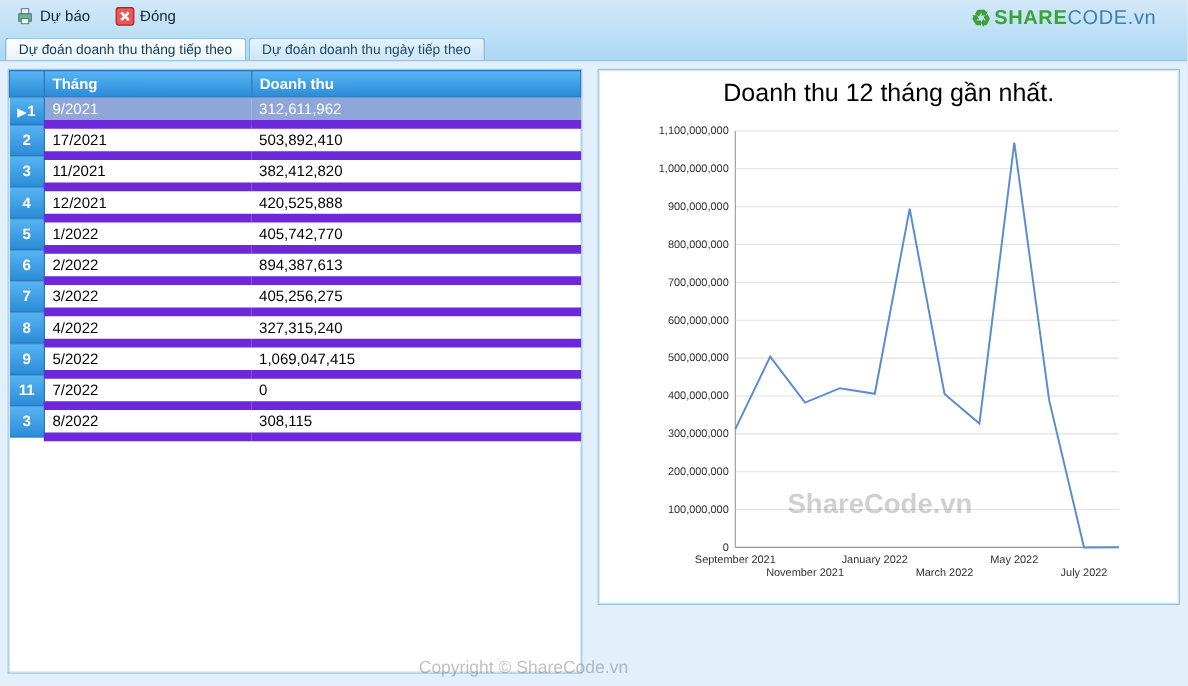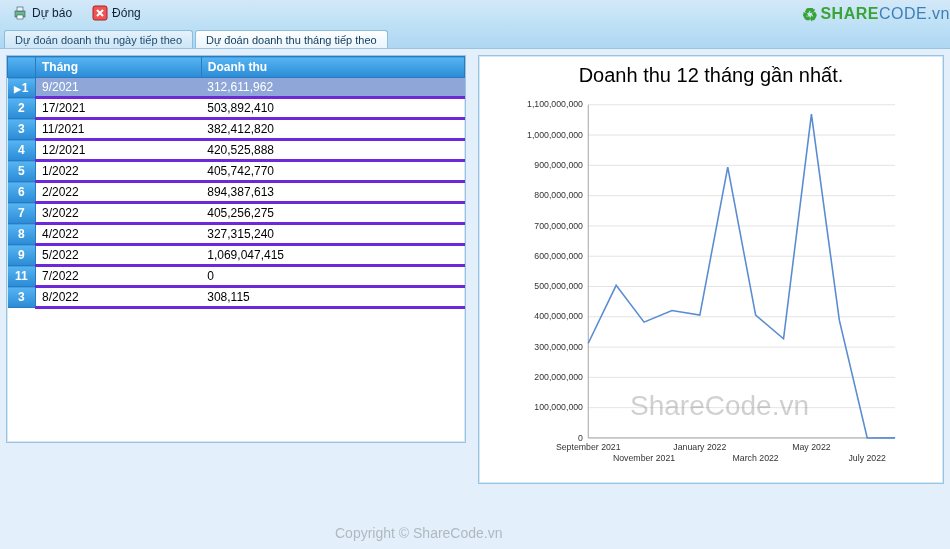--- a/index.html
+++ b/index.html
@@ -59,37 +59,37 @@
     height: calc(549px - 48px);
     background: #e3f0fb;
     border-top: 1px solid #9bc3e0;
   }
   .pane {
     margin: 6px;
     background: #fff;
     border: 1px solid #9bc3e0;
     box-shadow: inset 0 0 0 1px #d4e9f8;
   }
-  .left-pane { width: 460px; height: 388px; overflow: hidden; }
+  .left-pane { width: 460px; height: 484px; overflow: hidden; }
   .right-pane { flex: 1; height: 429px; position: relative; }
 
   table.grid { width: 100%; border-collapse: collapse; font-size: 12px; }
   table.grid thead th {
     background: linear-gradient(to bottom, #57b4f2 0%, #2a8bd6 100%);
     color: #ffffff;
     font-weight: bold;
     text-align: left;
     padding: 3px 6px;
     border: 1px solid #2a7abf;
     font-size: 12px;
   }
   table.grid thead th.rownum-head { width: 28px; text-align: center; }
   table.grid tbody td {
     padding: 2px 6px;
-    border-bottom: 3px solid #6d28d9;
+    border-bottom: 7px solid #6d28d9;
   }
   table.grid tbody tr td.rownum {
     background: linear-gradient(to bottom, #57b4f2 0%, #2a8bd6 100%);
     color: #fff;
     font-weight: bold;
     text-align: center;
     width: 28px;
     border-right: 1px solid #2a7abf;
     border-bottom: 1px solid #2a7abf;
   }
@@ -110,37 +110,37 @@
     top: 40px; left: 10px; right: 10px; bottom: 10px;
   }
   .chart-area svg { width: 100%; height: 100%; }
   .grid-line { stroke: #e0e0e0; stroke-width: 1; }
   .data-line { stroke: #5a8cd1; stroke-width: 1.8; fill: none; }
 
   .watermark1 {
     position: absolute;
     top: 390px;
     left: 630px;
-    font-size: 28px;
+    font-size: 22px;
     color: rgba(120,120,120,0.35);
     pointer-events: none;
-    font-weight: 400;
+    font-weight: 700;
   }
   .watermark2 {
     position: absolute;
     bottom: 8px;
     left: 335px;
     font-size: 14px;
     color: rgba(100,100,100,0.4);
     pointer-events: none;
   }
   .logo {
     position: absolute;
     top: 4px;
-    right: 0;
+    right: 25px;
     font-size: 16px;
     font-weight: bold;
     letter-spacing: 0.5px;
   }
   .logo .s1 { color: #3aa336; }
   .logo .s2 { color: #3d7fb8; font-weight: normal; }
   .logo-icon { color:#3aa336; font-size:18px; vertical-align:middle; margin-right:2px;}
 </style>
 </head>
 <body>
@@ -165,22 +165,22 @@
     </span>
     <span>Đóng</span>
   </div>
 </div>
 
 <div class="logo">
   <span class="logo-icon">♻</span><span class="s1">SHARE</span><span class="s2">CODE</span><span class="s2">.vn</span>
 </div>
 
 <div class="tabstrip" id="tabstrip">
+    <div class="tab active">Dự đoán doanh thu tháng tiếp theo</div>
     <div class="tab">Dự đoán doanh thu ngày tiếp theo</div>
-    <div class="tab active">Dự đoán doanh thu tháng tiếp theo</div>
   </div>
 
 <div class="content">
   <div class="pane left-pane">
     <table class="grid">
       <thead>
         <tr>
           <th class="rownum-head"></th>
           <th>Tháng</th>
           <th>Doanh thu</th>

